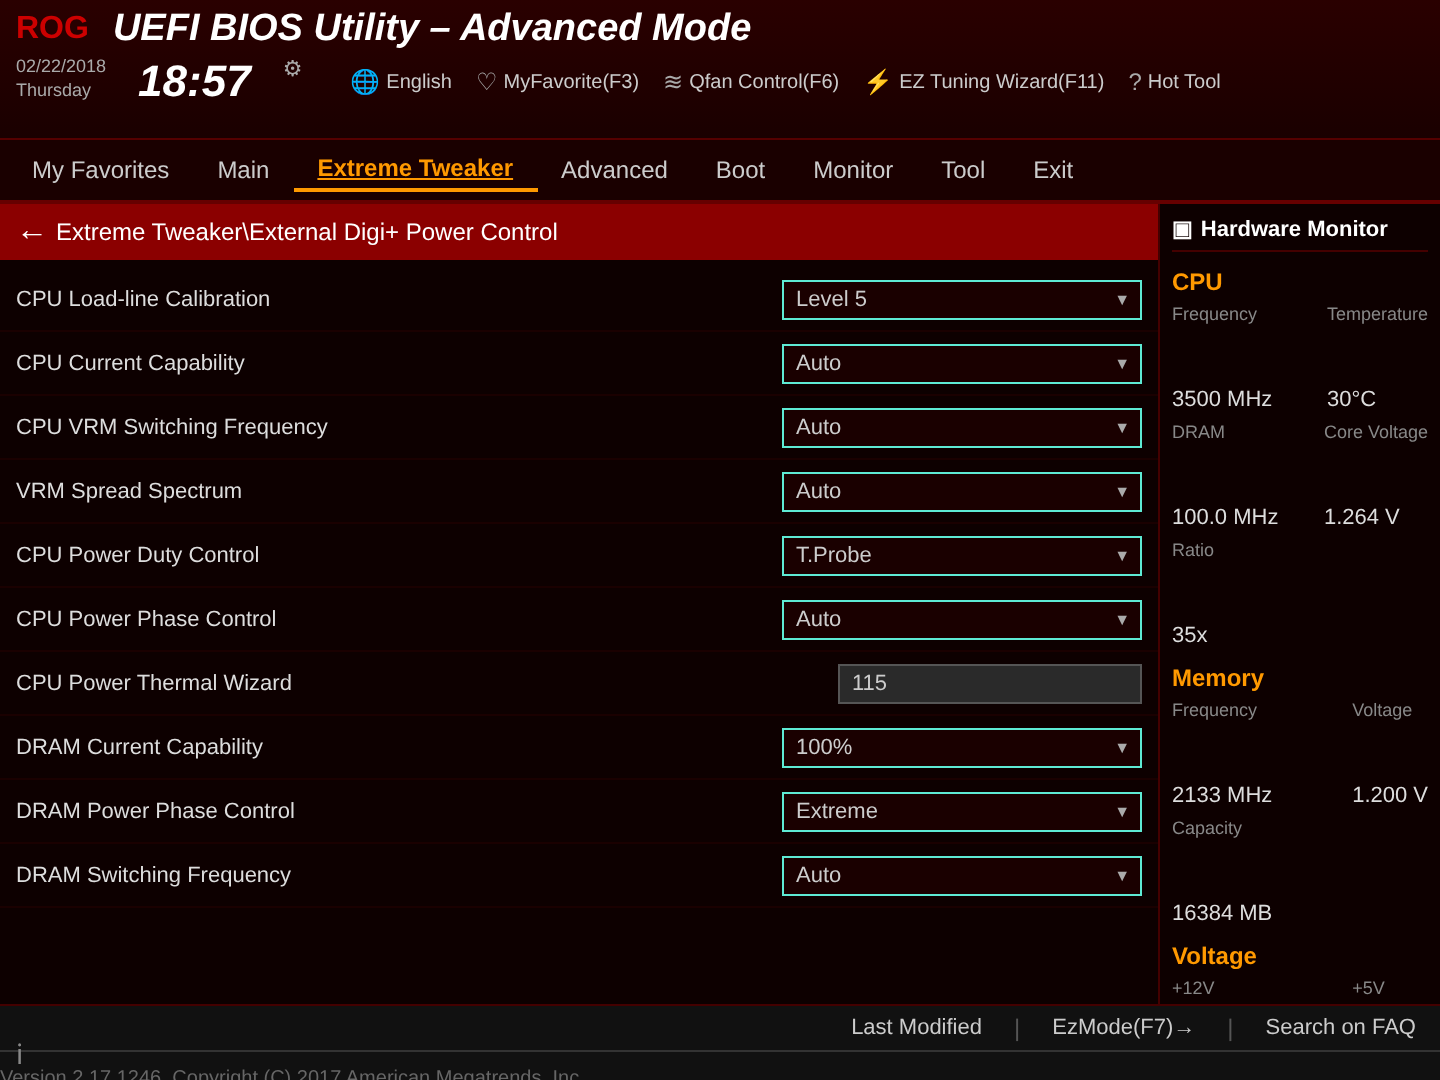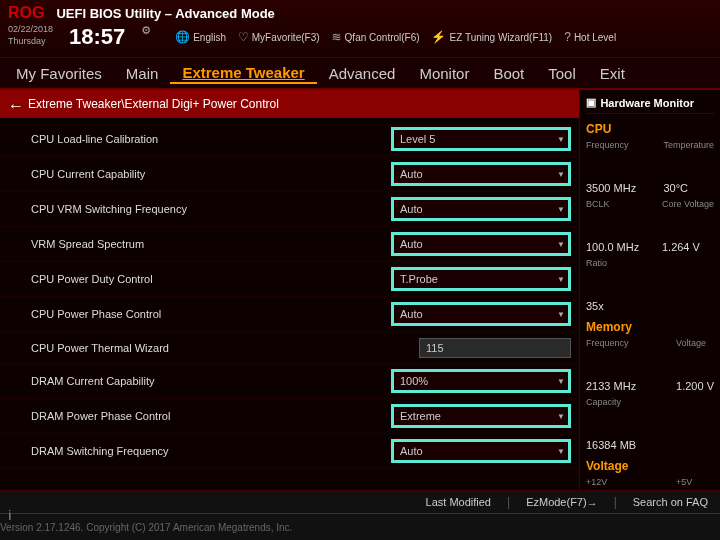--- a/index.html
+++ b/index.html
@@ -11,32 +11,33 @@
       font-size: 12px;
       color: #ccc;
       overflow: hidden;
     }
 
     
     #title-bar {
       background: linear-gradient(180deg, #2a0000 0%, #1a0000 100%);
       border-bottom: 1px solid #500;
       padding: 4px 8px 0 8px;
-      height: 58px;
+      height: 70px;
       position: relative;
     }
     #title-row {
       display: flex;
       align-items: center;
       gap: 8px;
     }
     #app-title {
       color: #fff;
-      font-size: 13px;
-      font-weight: bold;
+      font-size: 19px;
+      font-weight: bold;
+      font-style: italic;
     }
     #rog-icon {
       color: #c00;
       font-size: 16px;
       font-weight: bold;
       margin-right: 4px;
     }
     #datetime-row {
       display: flex;
       gap: 16px;
@@ -44,20 +45,21 @@
     }
     #date-text {
       font-size: 10px;
       color: #aaa;
       line-height: 1.2;
     }
     #time-text {
       font-size: 22px;
       color: #fff;
       font-weight: bold;
+      font-style: italic;
     }
     #toolbar-icons {
       display: flex;
       gap: 12px;
       margin-left: 8px;
       align-items: center;
     }
     .toolbar-item {
       display: flex;
       align-items: center;
@@ -73,21 +75,21 @@
       background: #1a0000;
       border-bottom: 2px solid #600;
       display: flex;
       align-items: center;
       height: 32px;
       padding: 0 4px;
     }
     .nav-item {
       padding: 6px 12px;
       color: #ccc;
-      font-size: 15px;
+      font-size: 12px;
       cursor: pointer;
       height: 21px;
       display: flex;
       align-items: center;
     }
     .nav-item.active {
       color: #f90;
       border-bottom: 2px solid #f90;
       font-weight: bold;
       text-decoration: underline;
@@ -130,26 +132,25 @@
       display: flex;
       align-items: center;
       padding: 5px 8px;
       border-bottom: 1px solid #1a0000;
       min-height: 32px;
     }
     .setting-label {
       flex: 1;
       color: #ddd;
       font-size: 11px;
-      margin-left: 23px;
     }
     .setting-select {
       width: 180px;
       background: #1a0000;
-      border: 3px solid #5eead4;
+      border: 1px solid #5eead4;
       color: #ccc;
       padding: 3px 6px;
       font-size: 11px;
       appearance: none;
       -webkit-appearance: none;
       position: relative;
       cursor: pointer;
     }
     .select-wrapper {
       position: relative;
@@ -282,33 +283,33 @@
       <span class="toolbar-item">
         <span class="toolbar-icon-sym">≋</span>
         <span>Qfan Control(F6)</span>
       </span>
       <span class="toolbar-item">
         <span class="toolbar-icon-sym">⚡</span>
         <span>EZ Tuning Wizard(F11)</span>
       </span>
       <span class="toolbar-item">
         <span class="toolbar-icon-sym">?</span>
-        <span>Hot Level</span>
+        <span>Hot Tool</span>
       </span>
     </div>
   </div>
 </div>
 
 <div id="nav-bar">
   <div class="nav-item">My Favorites</div>
   <div class="nav-item">Main</div>
   <div class="nav-item active">Extreme Tweaker</div>
   <div class="nav-item">Advanced</div>
+  <div class="nav-item">Boot</div>
   <div class="nav-item">Monitor</div>
-  <div class="nav-item">Boot</div>
   <div class="nav-item">Tool</div>
   <div class="nav-item">Exit</div>
 </div>
 
 <div id="main-layout">
 
   <div id="left-panel">
 
     <div id="breadcrumb-bar">
       <span style="font-size:16px; cursor:pointer;">←</span>
@@ -418,21 +419,21 @@
         <div class="hw-label">Frequency</div>
         <div class="hw-big-value">3500 MHz</div>
       </div>
       <div>
         <div class="hw-label">Temperature</div>
         <div class="hw-big-value">30°C</div>
       </div>
     </div>
     <div class="hw-row">
       <div>
-        <div class="hw-label">BCLK</div>
+        <div class="hw-label">DRAM</div>
         <div class="hw-big-value">100.0 MHz</div>
       </div>
       <div>
         <div class="hw-label">Core Voltage</div>
         <div class="hw-big-value">1.264 V</div>
       </div>
     </div>
     <div class="hw-row">
       <div>
         <div class="hw-label">Ratio</div>

